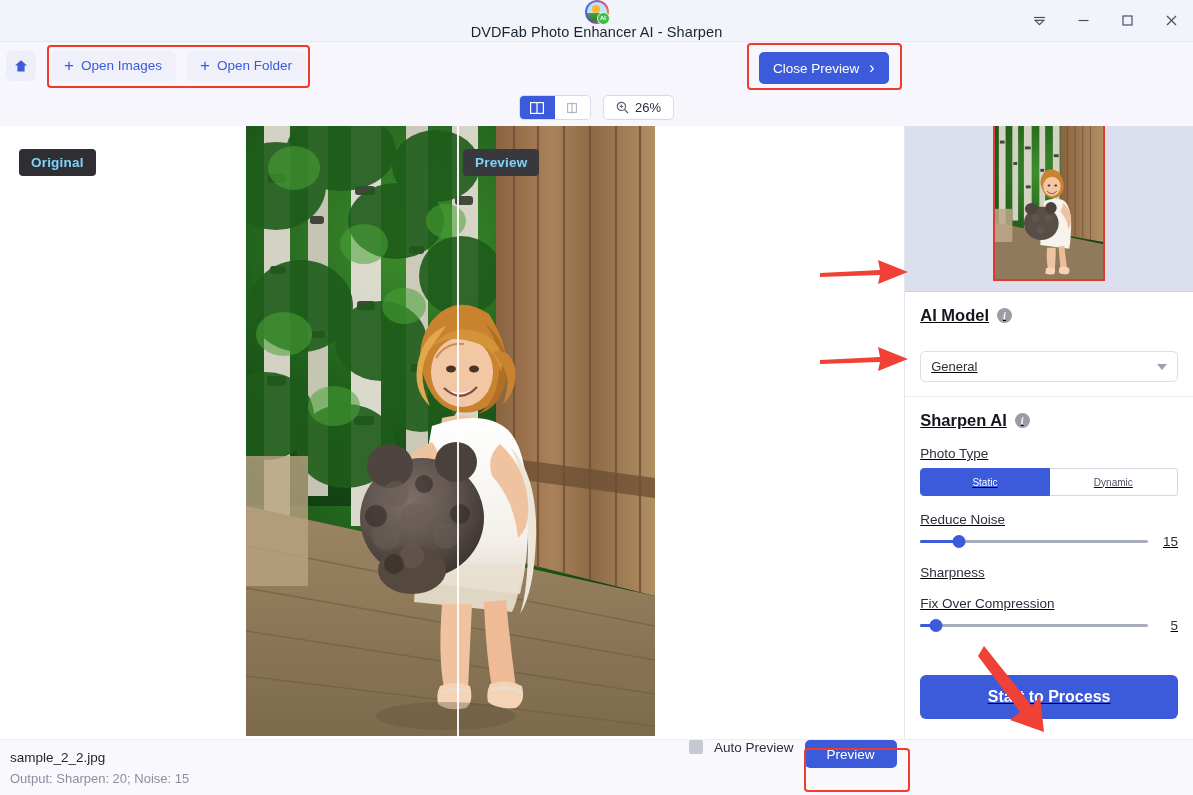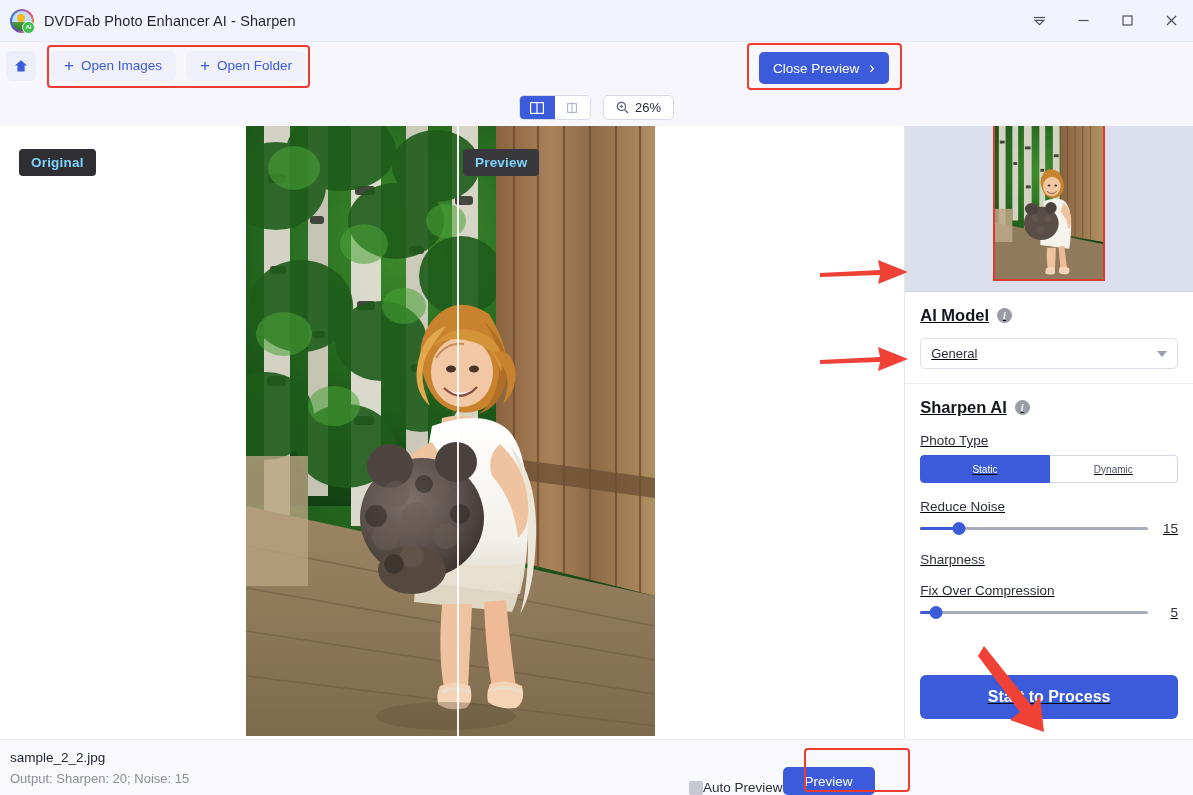--- a/index.html
+++ b/index.html
@@ -20,20 +20,21 @@
     background: #ffffff;
   }
 
   
   .titlebar {
     height: 41px; min-height: 41px;
     background: #f2f4fc;
     display: flex; align-items: center;
     position: relative;
     border-bottom: 1px solid #e7eaf6;
+    flex-direction: column;
   }
   .logo {
     width: 24px; height: 24px;
     margin-left: 10px; margin-right: 10px;
     position: relative;
     border-radius: 50%;
     background: conic-gradient(from 210deg, #6d42d0 0deg, #3f7ce0 90deg, #e24a8f 190deg, #f5a623 280deg, #6d42d0 360deg);
     padding: 2px; box-sizing: border-box;
   }
   .logo-inner {
@@ -181,21 +182,21 @@
     font-size: 16.5px; font-weight: bold; color: #15171e;
   }
   .info-i {
     width: 15px; height: 15px; border-radius: 50%;
     background: #9a9ca6; color: #fff; font-size: 10.5px;
     font-weight: bold; font-style: italic;
     display: flex; align-items: center; justify-content: center;
     font-family: "Liberation Serif", serif;
   }
   .select {
-    margin-top: 13px; height: 29px;
+    margin-top: 26px; height: 29px;
     border: 1px solid #dcdfe8; border-radius: 5px;
     background: #fff; display: flex; align-items: center;
     justify-content: space-between; padding: 0 10px;
     font-size: 13px; color: #2b2f3c;
   }
   .caret {
     width: 0; height: 0; border-left: 5px solid transparent;
     border-right: 5px solid transparent; border-top: 6px solid #9aa0b0;
   }
   .field-label {
@@ -238,21 +239,21 @@
   .statusbar {
     height: 55px; min-height: 55px; background: #f9f9fd;
     display: flex; align-items: center; position: relative;
     border-top: 1px solid #edeef5;
   }
   .file-info { margin-left: 10px; }
   .file-name { font-size: 13.5px; color: #1f2330; }
   .file-out { font-size: 13px; color: #8b8f9c; margin-top: 6px; }
   .status-right {
     position: absolute; left: 689px; top: 0; height: 55px;
-    display: flex; align-items: flex-end; 
+    display: flex; align-items: flex-start; gap: 11px;
   }
   .checkbox {
     width: 14px; height: 14px; background: #c5c8d2; border-radius: 2px;
   }
   .cb-label { font-size: 13.5px; color: #2b2f3c; }
   .preview-btn {
     height: 28px; padding: 0 22px; background: #3b5bdb; color: #fff;
     border-radius: 5px; font-size: 13.5px;
     display: flex; align-items: center; justify-content: center;
   }

